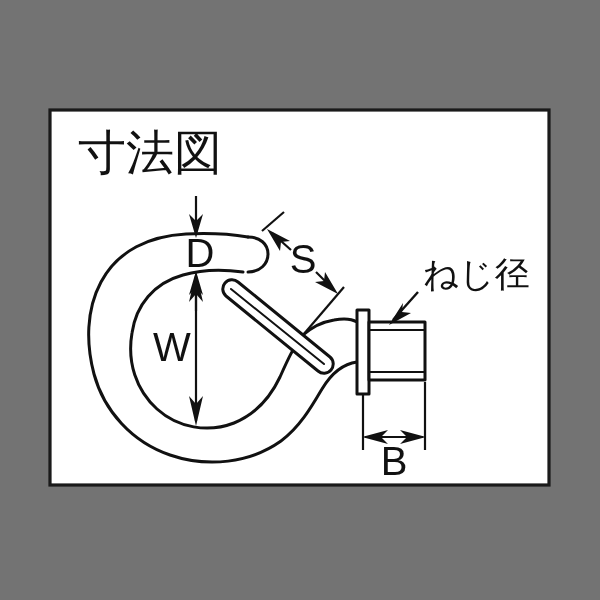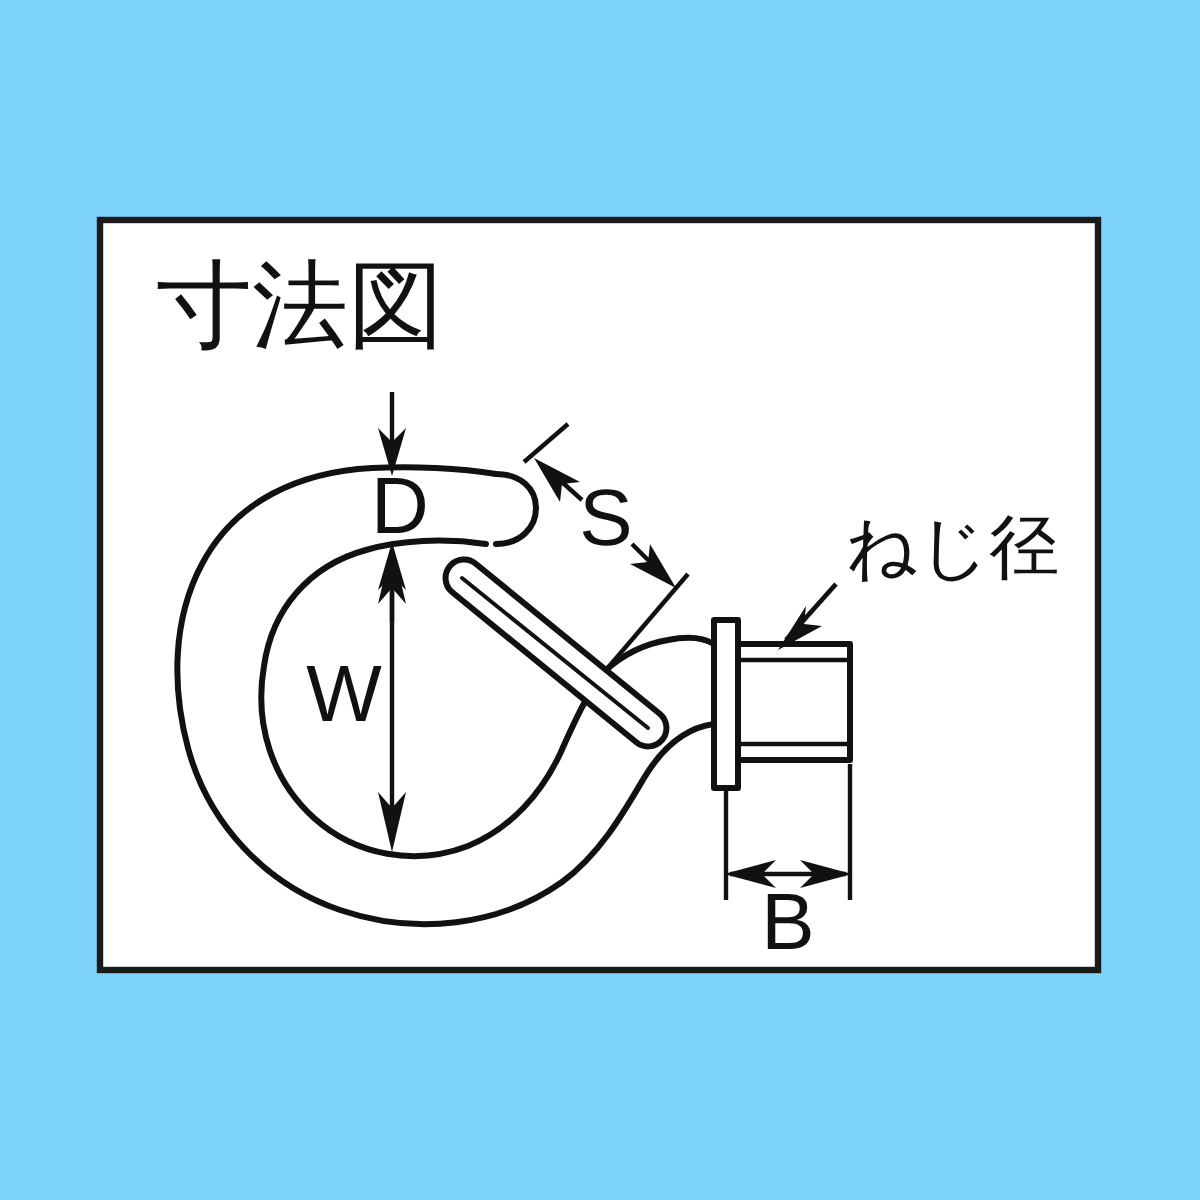--- a/index.html
+++ b/index.html
@@ -10,21 +10,21 @@
   body {
     width: 600px;
     height: 600px;
     font-family: "Liberation Sans", sans-serif;
     overflow: hidden;
   }
   #stage {
     position: relative;
     width: 600px;
     height: 600px;
-    background: #7dd3fc;
+    background: #737373;
     text-align: center;
   }
   #drawing {
     position: absolute;
     left: 0;
     top: 0;
     width: 600px;
     height: 600px;
   }
   .frame-rect {

